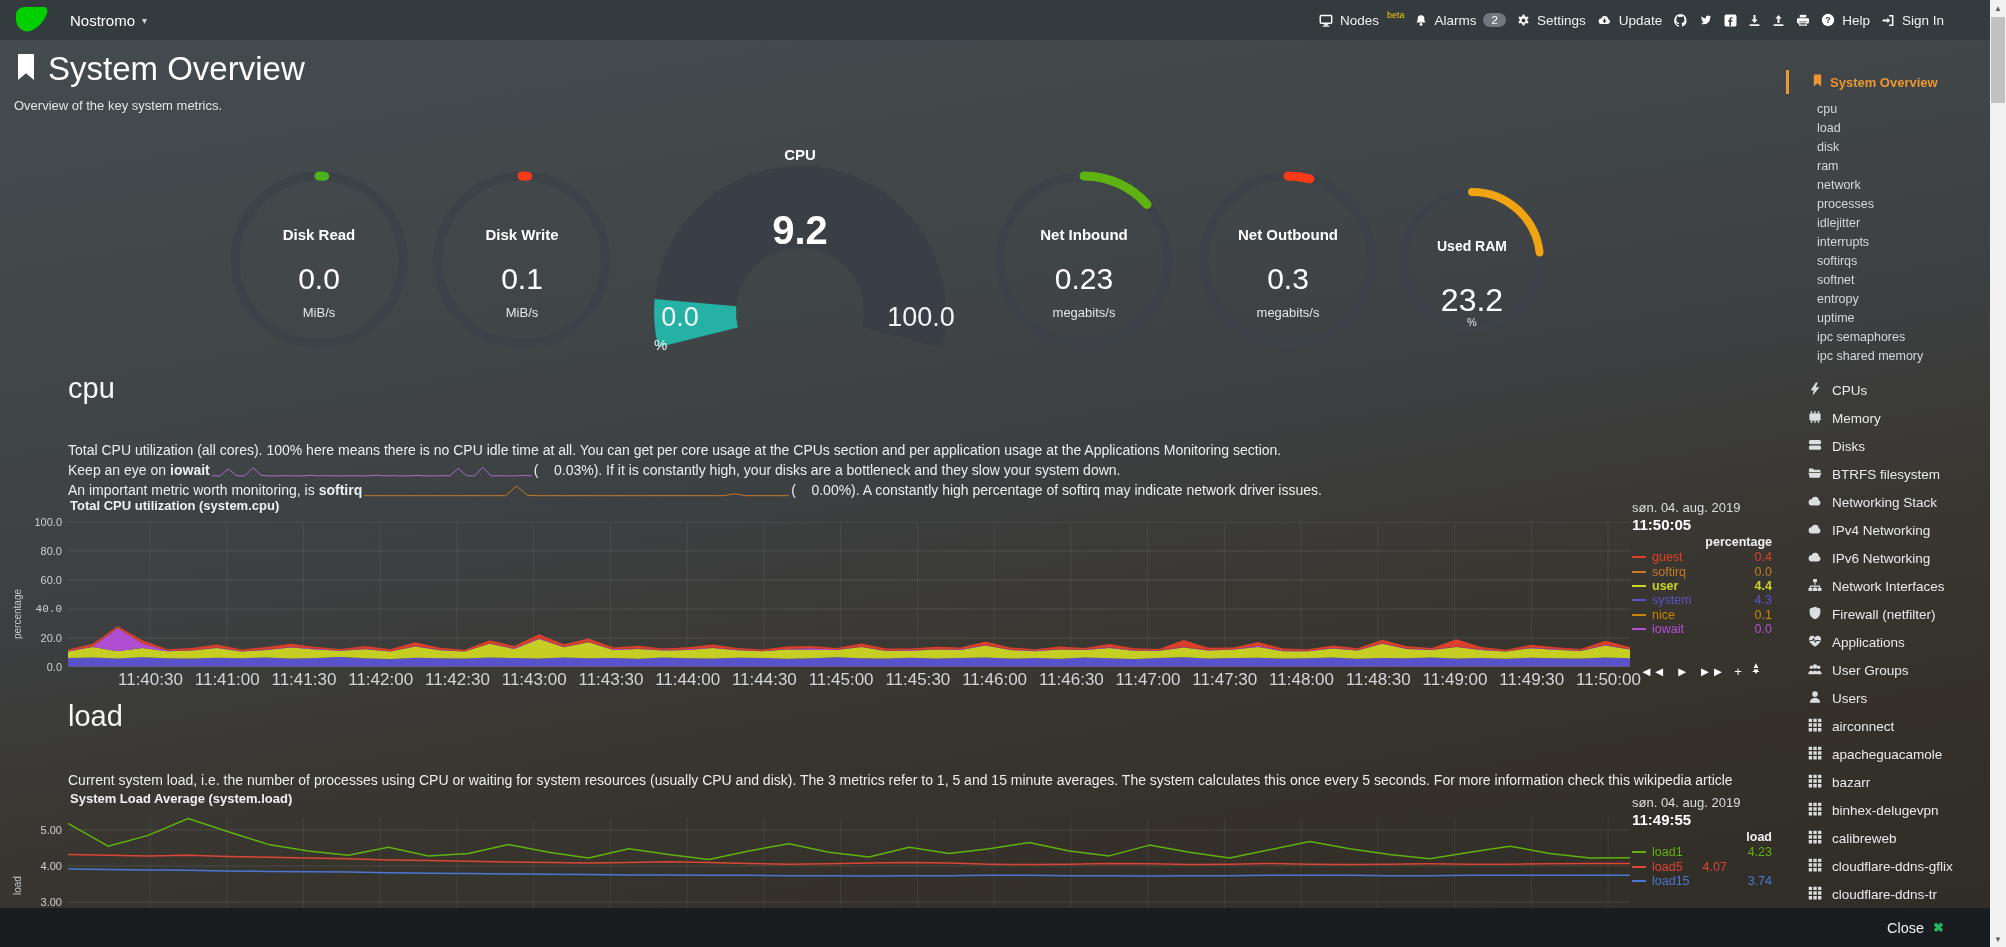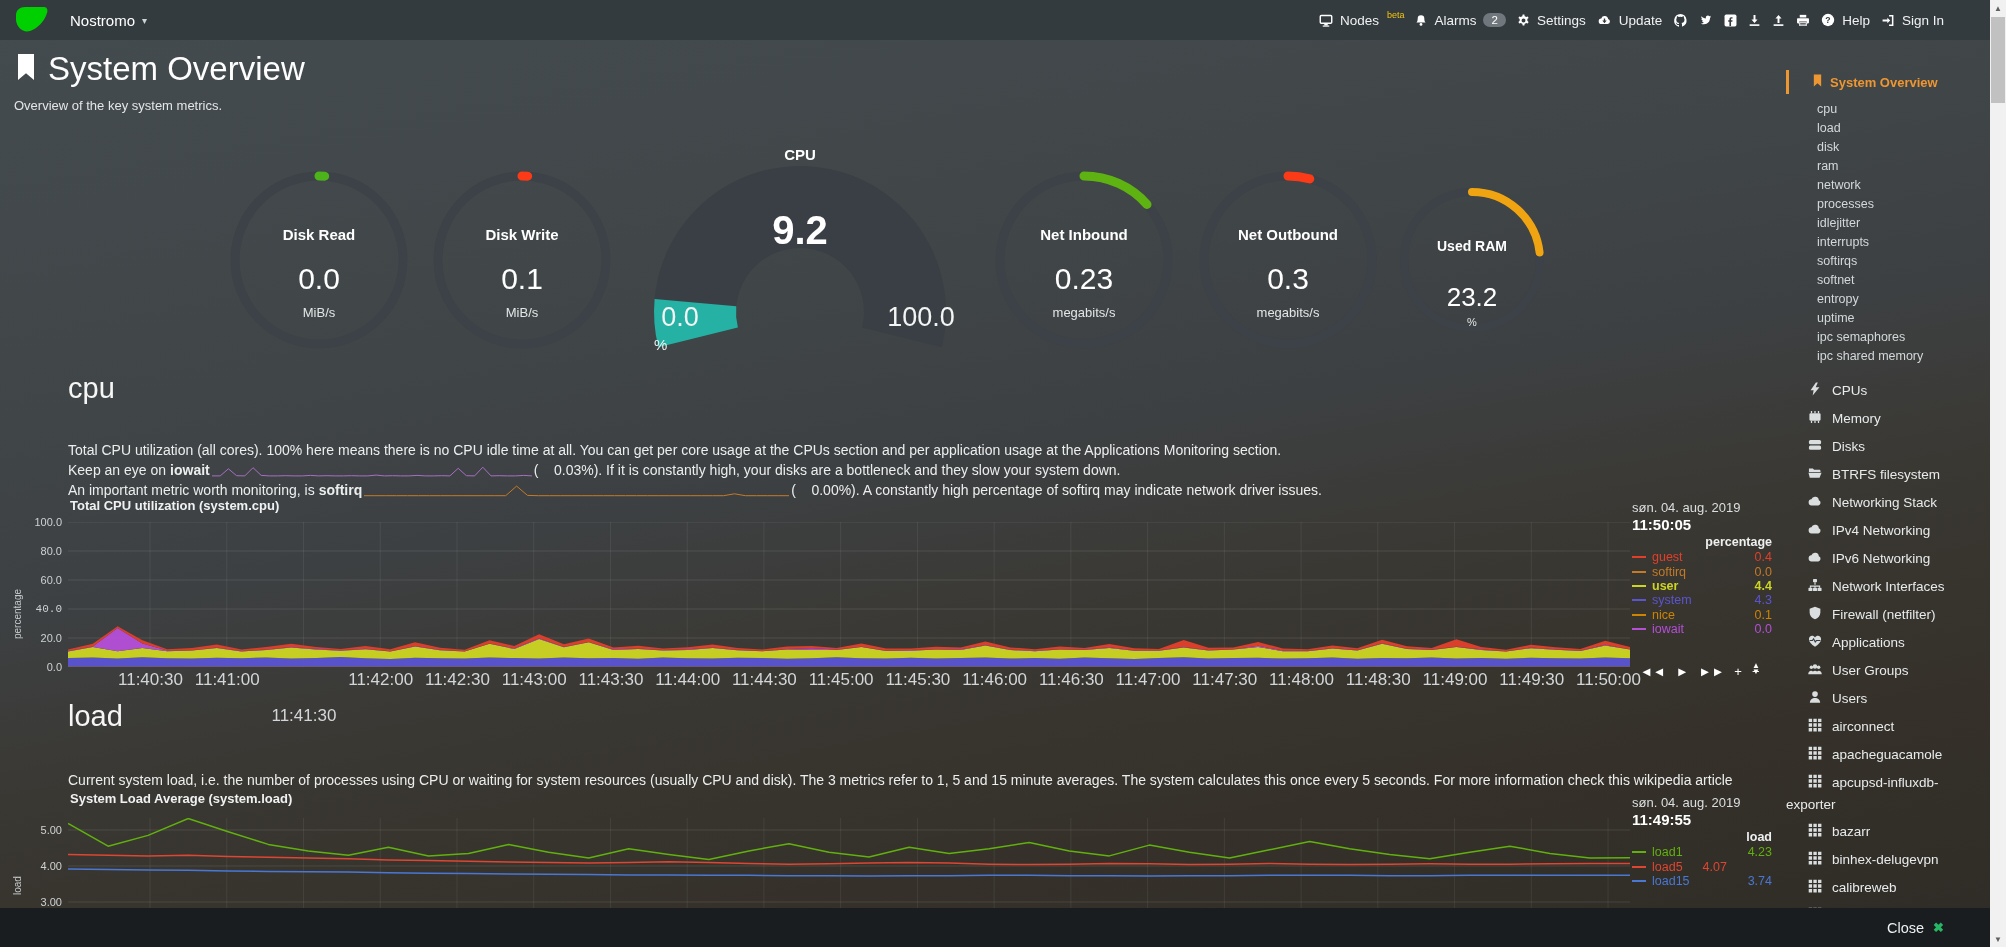--- a/index.html
+++ b/index.html
@@ -24,21 +24,21 @@
   .page-title{font-size:33px;font-weight:400;color:#fdfdfd;margin:0;}
   .subtitle{font-size:13px;color:#e3e6e7;margin-top:10px;}
   
   .pie{position:absolute;cursor:crosshair;}
   .pie svg{position:absolute;left:0;top:0;}
   .pie-label,.pie-value,.pie-units,.gauge-title,.gauge-value{position:absolute;left:0;right:0;text-align:center;}
   .pie-label{top:56px;font-size:15px;font-weight:bold;color:#fff;}
   .pie-value{top:92px;font-size:30px;color:#fff;}
   .pie-units{top:135px;font-size:13px;color:#e2e6e6;}
   .pie--sm .pie-label{top:52px;font-size:14px;}
-  .pie--sm .pie-value{top:96px;font-size:26px;}
+  .pie--sm .pie-value{top:96px;font-size:32px;}
   .pie--sm .pie-units{top:130px;font-size:11px;}
   .gauge{position:absolute;left:650px;top:146px;width:300px;height:216px;cursor:crosshair;}
   .gauge-title{top:0;font-size:15px;font-weight:bold;color:#fff;}
   .gauge svg{position:absolute;left:0;top:16px;}
   .gauge-value{top:62px;font-size:40px;font-weight:bold;color:#fff;}
   .gauge-min{position:absolute;left:0;width:60px;top:156px;font-size:27px;color:#f3f4f4;text-align:center;}
   .gauge-max{position:absolute;left:226px;width:90px;top:156px;font-size:27px;color:#f3f4f4;text-align:center;}
   .gauge-units{position:absolute;left:4px;top:190px;font-size:15px;color:#eef0f0;}
   
   .sec-head{position:absolute;font-size:29px;font-weight:400;color:#f6f6f5;}
@@ -341,21 +341,21 @@
       <line x1="1540.06" y1="0" x2="1540.06" y2="145" stroke="rgba(255,255,255,0.07)" stroke-width="1"></line>
       <polygon points="0.0,144.4 24.8,144.4 49.6,144.4 74.4,144.4 99.2,144.4 124.0,144.4 148.8,144.4 173.6,144.4 198.3,144.4 223.1,144.4 247.9,144.4 272.7,144.4 297.5,144.4 322.3,144.4 347.1,144.4 371.9,144.4 396.7,144.4 421.5,144.4 446.3,144.4 471.1,144.4 495.9,144.4 520.7,144.4 545.5,144.4 570.3,144.4 595.0,144.4 619.8,144.4 644.6,144.4 669.4,144.4 694.2,144.4 719.0,144.4 743.8,144.4 768.6,144.4 793.4,144.4 818.2,144.4 843.0,144.4 867.8,144.4 892.6,144.4 917.4,144.4 942.2,144.4 967.0,144.4 991.7,144.4 1016.5,144.4 1041.3,144.4 1066.1,144.4 1090.9,144.4 1115.7,144.4 1140.5,144.4 1165.3,144.4 1190.1,144.4 1214.9,144.4 1239.7,144.4 1264.5,144.4 1289.3,144.4 1314.1,144.4 1338.9,144.4 1363.7,144.4 1388.4,144.4 1413.2,144.4 1438.0,144.4 1462.8,144.4 1487.6,144.4 1512.4,144.4 1537.2,144.4 1562.0,144.4 1562.0,145.0 1537.2,145.0 1512.4,145.0 1487.6,145.0 1462.8,145.0 1438.0,145.0 1413.2,145.0 1388.4,145.0 1363.7,145.0 1338.9,145.0 1314.1,145.0 1289.3,145.0 1264.5,145.0 1239.7,145.0 1214.9,145.0 1190.1,145.0 1165.3,145.0 1140.5,145.0 1115.7,145.0 1090.9,145.0 1066.1,145.0 1041.3,145.0 1016.5,145.0 991.7,145.0 967.0,145.0 942.2,145.0 917.4,145.0 892.6,145.0 867.8,145.0 843.0,145.0 818.2,145.0 793.4,145.0 768.6,145.0 743.8,145.0 719.0,145.0 694.2,145.0 669.4,145.0 644.6,145.0 619.8,145.0 595.0,145.0 570.3,145.0 545.5,145.0 520.7,145.0 495.9,145.0 471.1,145.0 446.3,145.0 421.5,145.0 396.7,145.0 371.9,145.0 347.1,145.0 322.3,145.0 297.5,145.0 272.7,145.0 247.9,145.0 223.1,145.0 198.3,145.0 173.6,145.0 148.8,145.0 124.0,145.0 99.2,145.0 74.4,145.0 49.6,145.0 24.8,145.0 0.0,145.0 " fill="#c47a26" fill-opacity="0.96"></polygon>
       <polygon points="0.0,136.0 24.8,135.6 49.6,136.4 74.4,135.3 99.2,136.2 124.0,136.6 148.8,135.7 173.6,136.3 198.3,135.4 223.1,136.4 247.9,135.9 272.7,135.1 297.5,136.3 322.3,136.9 347.1,135.7 371.9,136.2 396.7,136.6 421.5,135.6 446.3,136.0 471.1,136.4 495.9,135.4 520.7,136.3 545.5,135.9 570.3,136.7 595.0,135.6 619.8,136.2 644.6,136.4 669.4,135.7 694.2,136.0 719.0,136.7 743.8,136.3 768.6,135.3 793.4,136.2 818.2,136.6 843.0,135.7 867.8,136.4 892.6,135.9 917.4,135.4 942.2,136.6 967.0,136.0 991.7,136.7 1016.5,135.6 1041.3,136.3 1066.1,136.9 1090.9,135.9 1115.7,135.3 1140.5,136.4 1165.3,136.0 1190.1,135.7 1214.9,136.6 1239.7,136.2 1264.5,135.6 1289.3,136.7 1314.1,135.9 1338.9,136.3 1363.7,135.4 1388.4,136.4 1413.2,136.0 1438.0,136.7 1462.8,135.7 1487.6,136.2 1512.4,136.6 1537.2,135.6 1562.0,136.3 1562.0,144.4 1537.2,144.4 1512.4,144.4 1487.6,144.4 1462.8,144.4 1438.0,144.4 1413.2,144.4 1388.4,144.4 1363.7,144.4 1338.9,144.4 1314.1,144.4 1289.3,144.4 1264.5,144.4 1239.7,144.4 1214.9,144.4 1190.1,144.4 1165.3,144.4 1140.5,144.4 1115.7,144.4 1090.9,144.4 1066.1,144.4 1041.3,144.4 1016.5,144.4 991.7,144.4 967.0,144.4 942.2,144.4 917.4,144.4 892.6,144.4 867.8,144.4 843.0,144.4 818.2,144.4 793.4,144.4 768.6,144.4 743.8,144.4 719.0,144.4 694.2,144.4 669.4,144.4 644.6,144.4 619.8,144.4 595.0,144.4 570.3,144.4 545.5,144.4 520.7,144.4 495.9,144.4 471.1,144.4 446.3,144.4 421.5,144.4 396.7,144.4 371.9,144.4 347.1,144.4 322.3,144.4 297.5,144.4 272.7,144.4 247.9,144.4 223.1,144.4 198.3,144.4 173.6,144.4 148.8,144.4 124.0,144.4 99.2,144.4 74.4,144.4 49.6,144.4 24.8,144.4 0.0,144.4 " fill="#5a54d0" fill-opacity="0.96"></polygon>
       <polygon points="0.0,129.5 24.8,125.1 49.6,129.2 74.4,125.9 99.2,129.2 124.0,128.6 148.8,125.9 173.6,129.6 198.3,127.9 223.1,125.6 247.9,127.5 272.7,128.8 297.5,127.3 322.3,129.6 347.1,124.4 371.9,128.3 396.7,129.6 421.5,121.8 446.3,127.0 471.1,116.9 495.9,125.3 520.7,120.3 545.5,127.9 570.3,126.9 595.0,128.5 619.8,128.0 644.6,126.0 669.4,128.3 694.2,129.3 719.0,127.5 743.8,127.9 768.6,128.0 793.4,125.1 818.2,128.9 843.0,128.8 867.8,127.6 892.6,127.9 917.4,123.5 942.2,128.0 967.0,129.2 991.7,127.6 1016.5,128.0 1041.3,126.0 1066.1,128.8 1090.9,128.8 1115.7,125.4 1140.5,128.6 1165.3,127.6 1190.1,125.0 1214.9,129.2 1239.7,129.2 1264.5,126.6 1289.3,128.5 1314.1,121.7 1338.9,127.0 1363.7,127.9 1388.4,125.1 1413.2,128.0 1438.0,129.6 1462.8,126.2 1487.6,127.7 1512.4,128.9 1537.2,123.4 1562.0,127.6 1562.0,136.3 1537.2,135.6 1512.4,136.6 1487.6,136.2 1462.8,135.7 1438.0,136.7 1413.2,136.0 1388.4,136.4 1363.7,135.4 1338.9,136.3 1314.1,135.9 1289.3,136.7 1264.5,135.6 1239.7,136.2 1214.9,136.6 1190.1,135.7 1165.3,136.0 1140.5,136.4 1115.7,135.3 1090.9,135.9 1066.1,136.9 1041.3,136.3 1016.5,135.6 991.7,136.7 967.0,136.0 942.2,136.6 917.4,135.4 892.6,135.9 867.8,136.4 843.0,135.7 818.2,136.6 793.4,136.2 768.6,135.3 743.8,136.3 719.0,136.7 694.2,136.0 669.4,135.7 644.6,136.4 619.8,136.2 595.0,135.6 570.3,136.7 545.5,135.9 520.7,136.3 495.9,135.4 471.1,136.4 446.3,136.0 421.5,135.6 396.7,136.6 371.9,136.2 347.1,135.7 322.3,136.9 297.5,136.3 272.7,135.1 247.9,135.9 223.1,136.4 198.3,135.4 173.6,136.3 148.8,135.7 124.0,136.6 99.2,136.2 74.4,135.3 49.6,136.4 24.8,135.6 0.0,136.0 " fill="#cdd422" fill-opacity="0.96"></polygon>
       <polygon points="0.0,129.1 24.8,124.4 49.6,106.0 74.4,121.5 99.2,128.6 124.0,128.2 148.8,125.4 173.6,129.1 198.3,127.5 223.1,125.1 247.9,126.7 272.7,128.3 297.5,126.7 322.3,129.2 347.1,124.0 371.9,127.7 396.7,129.2 421.5,121.4 446.3,126.3 471.1,116.3 495.9,124.8 520.7,119.9 545.5,127.3 570.3,126.4 595.0,128.0 619.8,127.3 644.6,125.6 669.4,127.7 694.2,128.9 719.0,127.0 743.8,126.2 768.6,127.5 793.4,124.7 818.2,128.5 843.0,128.0 867.8,127.2 892.6,127.3 917.4,123.1 942.2,127.6 967.0,128.6 991.7,127.2 1016.5,127.6 1041.3,125.3 1066.1,128.2 1090.9,128.3 1115.7,125.0 1140.5,128.0 1165.3,127.2 1190.1,123.7 1214.9,128.5 1239.7,128.8 1264.5,126.0 1289.3,128.0 1314.1,121.2 1338.9,126.4 1363.7,127.5 1388.4,124.7 1413.2,127.3 1438.0,129.2 1462.8,125.6 1487.6,127.3 1512.4,128.5 1537.2,122.8 1562.0,127.2 1562.0,127.6 1537.2,123.4 1512.4,128.9 1487.6,127.7 1462.8,126.2 1438.0,129.6 1413.2,128.0 1388.4,125.1 1363.7,127.9 1338.9,127.0 1314.1,121.7 1289.3,128.5 1264.5,126.6 1239.7,129.2 1214.9,129.2 1190.1,125.0 1165.3,127.6 1140.5,128.6 1115.7,125.4 1090.9,128.8 1066.1,128.8 1041.3,126.0 1016.5,128.0 991.7,127.6 967.0,129.2 942.2,128.0 917.4,123.5 892.6,127.9 867.8,127.6 843.0,128.8 818.2,128.9 793.4,125.1 768.6,128.0 743.8,127.9 719.0,127.5 694.2,129.3 669.4,128.3 644.6,126.0 619.8,128.0 595.0,128.5 570.3,126.9 545.5,127.9 520.7,120.3 495.9,125.3 471.1,116.9 446.3,127.0 421.5,121.8 396.7,129.6 371.9,128.3 347.1,124.4 322.3,129.6 297.5,127.3 272.7,128.8 247.9,127.5 223.1,125.6 198.3,127.9 173.6,129.6 148.8,125.9 124.0,128.6 99.2,129.2 74.4,125.9 49.6,129.2 24.8,125.1 0.0,129.5 " fill="#b44fd6" fill-opacity="0.96"></polygon>
       <polygon points="0.0,127.6 24.8,121.8 49.6,104.3 74.4,118.3 99.2,127.2 124.0,126.0 148.8,122.5 173.6,127.5 198.3,125.1 223.1,121.7 247.9,125.0 272.7,126.9 297.5,124.1 322.3,127.3 347.1,120.2 371.9,125.7 396.7,127.7 421.5,118.2 446.3,124.1 471.1,112.2 495.9,122.2 520.7,116.4 545.5,125.6 570.3,123.7 595.0,126.6 619.8,125.3 644.6,122.5 669.4,126.0 694.2,127.5 719.0,124.6 743.8,124.1 768.6,125.9 793.4,121.4 818.2,126.6 843.0,126.6 867.8,124.8 892.6,125.6 917.4,119.5 942.2,125.4 967.0,127.2 991.7,124.6 1016.5,125.9 1041.3,122.1 1066.1,126.2 1090.9,126.9 1115.7,118.0 1140.5,125.7 1165.3,125.4 1190.1,119.9 1214.9,126.6 1239.7,127.3 1264.5,123.5 1289.3,126.2 1314.1,117.7 1338.9,124.3 1363.7,125.9 1388.4,117.2 1413.2,125.0 1438.0,127.7 1462.8,122.8 1487.6,125.3 1512.4,126.9 1537.2,118.8 1562.0,125.0 1562.0,127.2 1537.2,122.8 1512.4,128.5 1487.6,127.3 1462.8,125.6 1438.0,129.2 1413.2,127.3 1388.4,124.7 1363.7,127.5 1338.9,126.4 1314.1,121.2 1289.3,128.0 1264.5,126.0 1239.7,128.8 1214.9,128.5 1190.1,123.7 1165.3,127.2 1140.5,128.0 1115.7,125.0 1090.9,128.3 1066.1,128.2 1041.3,125.3 1016.5,127.6 991.7,127.2 967.0,128.6 942.2,127.6 917.4,123.1 892.6,127.3 867.8,127.2 843.0,128.0 818.2,128.5 793.4,124.7 768.6,127.5 743.8,126.2 719.0,127.0 694.2,128.9 669.4,127.7 644.6,125.6 619.8,127.3 595.0,128.0 570.3,126.4 545.5,127.3 520.7,119.9 495.9,124.8 471.1,116.3 446.3,126.3 421.5,121.4 396.7,129.2 371.9,127.7 347.1,124.0 322.3,129.2 297.5,126.7 272.7,128.3 247.9,126.7 223.1,125.1 198.3,127.5 173.6,129.1 148.8,125.4 124.0,128.2 99.2,128.6 74.4,121.5 49.6,106.0 24.8,124.4 0.0,129.1 " fill="#e0402a" fill-opacity="0.96"></polygon>
     </svg>
   <div id="cpu-xticks" class="abs" style="left:68px;top:670px;width:1562px;height:14px">
       <span class="xtick" style="left: 50px;">11:40:30</span>
       <span class="xtick" style="left: 126.74px;">11:41:00</span>
-      <span class="xtick" style="left: 203.48px; margin-top: 36px;">11:41:30</span>
+      <span class="xtick" style="left: 203.48px;">11:41:30</span>
       <span class="xtick" style="left: 280.22px;">11:42:00</span>
       <span class="xtick" style="left: 356.96px;">11:42:30</span>
       <span class="xtick" style="left: 433.7px;">11:43:00</span>
       <span class="xtick" style="left: 510.44px;">11:43:30</span>
       <span class="xtick" style="left: 587.18px;">11:44:00</span>
       <span class="xtick" style="left: 663.92px;">11:44:30</span>
       <span class="xtick" style="left: 740.66px;">11:45:00</span>
       <span class="xtick" style="left: 817.4px;">11:45:30</span>
       <span class="xtick" style="left: 894.14px;">11:46:00</span>
       <span class="xtick" style="left: 970.88px;">11:46:30</span>
@@ -548,23 +548,20 @@
               <path d="M1.6 11c0-2.6 2-4.2 4.4-4.2s4.4 1.6 4.4 4.2z"></path>
             </svg></span><span>Users</span></div>
         <div class="sb-sec-item"><span class="sb-ico"><svg width="14" height="14" viewBox="0 0 12 12" fill="currentColor">
               <path d="M.6.6h2.9v2.9H.6zM4.6.6h2.9v2.9H4.6zM8.6.6h2.9v2.9H8.6zM.6 4.6h2.9v2.9H.6zM4.6 4.6h2.9v2.9H4.6zM8.6 4.6h2.9v2.9H8.6zM.6 8.6h2.9v2.9H.6zM4.6 8.6h2.9v2.9H4.6zM8.6 8.6h2.9v2.9H8.6z"></path>
             </svg></span><span>airconnect</span></div>
         <div class="sb-sec-item"><span class="sb-ico"><svg width="14" height="14" viewBox="0 0 12 12" fill="currentColor">
               <path d="M.6.6h2.9v2.9H.6zM4.6.6h2.9v2.9H4.6zM8.6.6h2.9v2.9H8.6zM.6 4.6h2.9v2.9H.6zM4.6 4.6h2.9v2.9H4.6zM8.6 4.6h2.9v2.9H8.6zM.6 8.6h2.9v2.9H.6zM4.6 8.6h2.9v2.9H4.6zM8.6 8.6h2.9v2.9H8.6z"></path>
             </svg></span><span>apacheguacamole</span></div>
         <div class="sb-sec-item"><span class="sb-ico"><svg width="14" height="14" viewBox="0 0 12 12" fill="currentColor">
               <path d="M.6.6h2.9v2.9H.6zM4.6.6h2.9v2.9H4.6zM8.6.6h2.9v2.9H8.6zM.6 4.6h2.9v2.9H.6zM4.6 4.6h2.9v2.9H4.6zM8.6 4.6h2.9v2.9H8.6zM.6 8.6h2.9v2.9H.6zM4.6 8.6h2.9v2.9H4.6zM8.6 8.6h2.9v2.9H8.6z"></path>
-            </svg></span><span>apcupsd-influxdb-exporter</span></div>
-        <div class="sb-sec-item"><span class="sb-ico"><svg width="14" height="14" viewBox="0 0 12 12" fill="currentColor">
-              <path d="M.6.6h2.9v2.9H.6zM4.6.6h2.9v2.9H4.6zM8.6.6h2.9v2.9H8.6zM.6 4.6h2.9v2.9H.6zM4.6 4.6h2.9v2.9H4.6zM8.6 4.6h2.9v2.9H8.6zM.6 8.6h2.9v2.9H.6zM4.6 8.6h2.9v2.9H4.6zM8.6 8.6h2.9v2.9H8.6z"></path>
             </svg></span><span>bazarr</span></div>
         <div class="sb-sec-item"><span class="sb-ico"><svg width="14" height="14" viewBox="0 0 12 12" fill="currentColor">
               <path d="M.6.6h2.9v2.9H.6zM4.6.6h2.9v2.9H4.6zM8.6.6h2.9v2.9H8.6zM.6 4.6h2.9v2.9H.6zM4.6 4.6h2.9v2.9H4.6zM8.6 4.6h2.9v2.9H8.6zM.6 8.6h2.9v2.9H.6zM4.6 8.6h2.9v2.9H4.6zM8.6 8.6h2.9v2.9H8.6z"></path>
             </svg></span><span>binhex-delugevpn</span></div>
         <div class="sb-sec-item"><span class="sb-ico"><svg width="14" height="14" viewBox="0 0 12 12" fill="currentColor">
               <path d="M.6.6h2.9v2.9H.6zM4.6.6h2.9v2.9H4.6zM8.6.6h2.9v2.9H8.6zM.6 4.6h2.9v2.9H.6zM4.6 4.6h2.9v2.9H4.6zM8.6 4.6h2.9v2.9H8.6zM.6 8.6h2.9v2.9H.6zM4.6 8.6h2.9v2.9H4.6zM8.6 8.6h2.9v2.9H8.6z"></path>
             </svg></span><span>calibreweb</span></div>
         <div class="sb-sec-item"><span class="sb-ico"><svg width="14" height="14" viewBox="0 0 12 12" fill="currentColor">
               <path d="M.6.6h2.9v2.9H.6zM4.6.6h2.9v2.9H4.6zM8.6.6h2.9v2.9H8.6zM.6 4.6h2.9v2.9H.6zM4.6 4.6h2.9v2.9H4.6zM8.6 4.6h2.9v2.9H8.6zM.6 8.6h2.9v2.9H.6zM4.6 8.6h2.9v2.9H4.6zM8.6 8.6h2.9v2.9H8.6z"></path>
             </svg></span><span>cloudflare-ddns-gflix</span></div>

